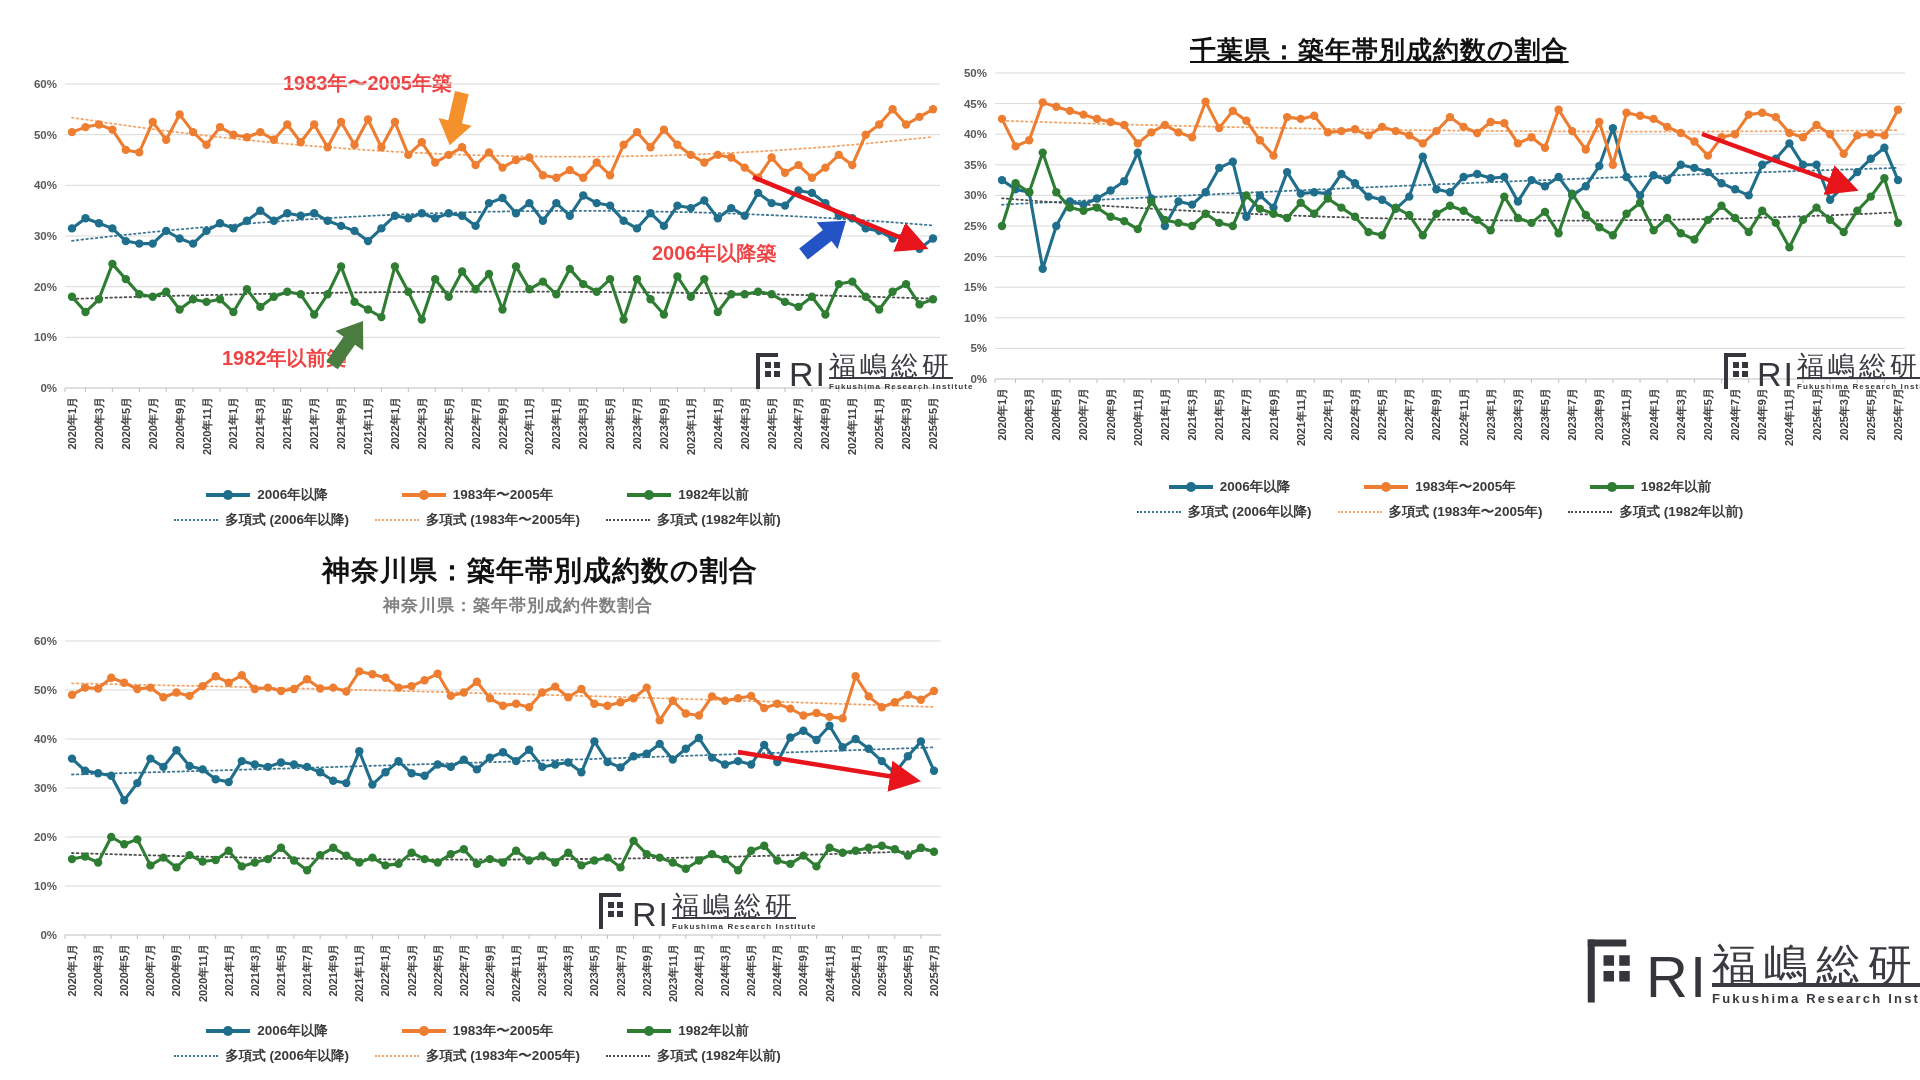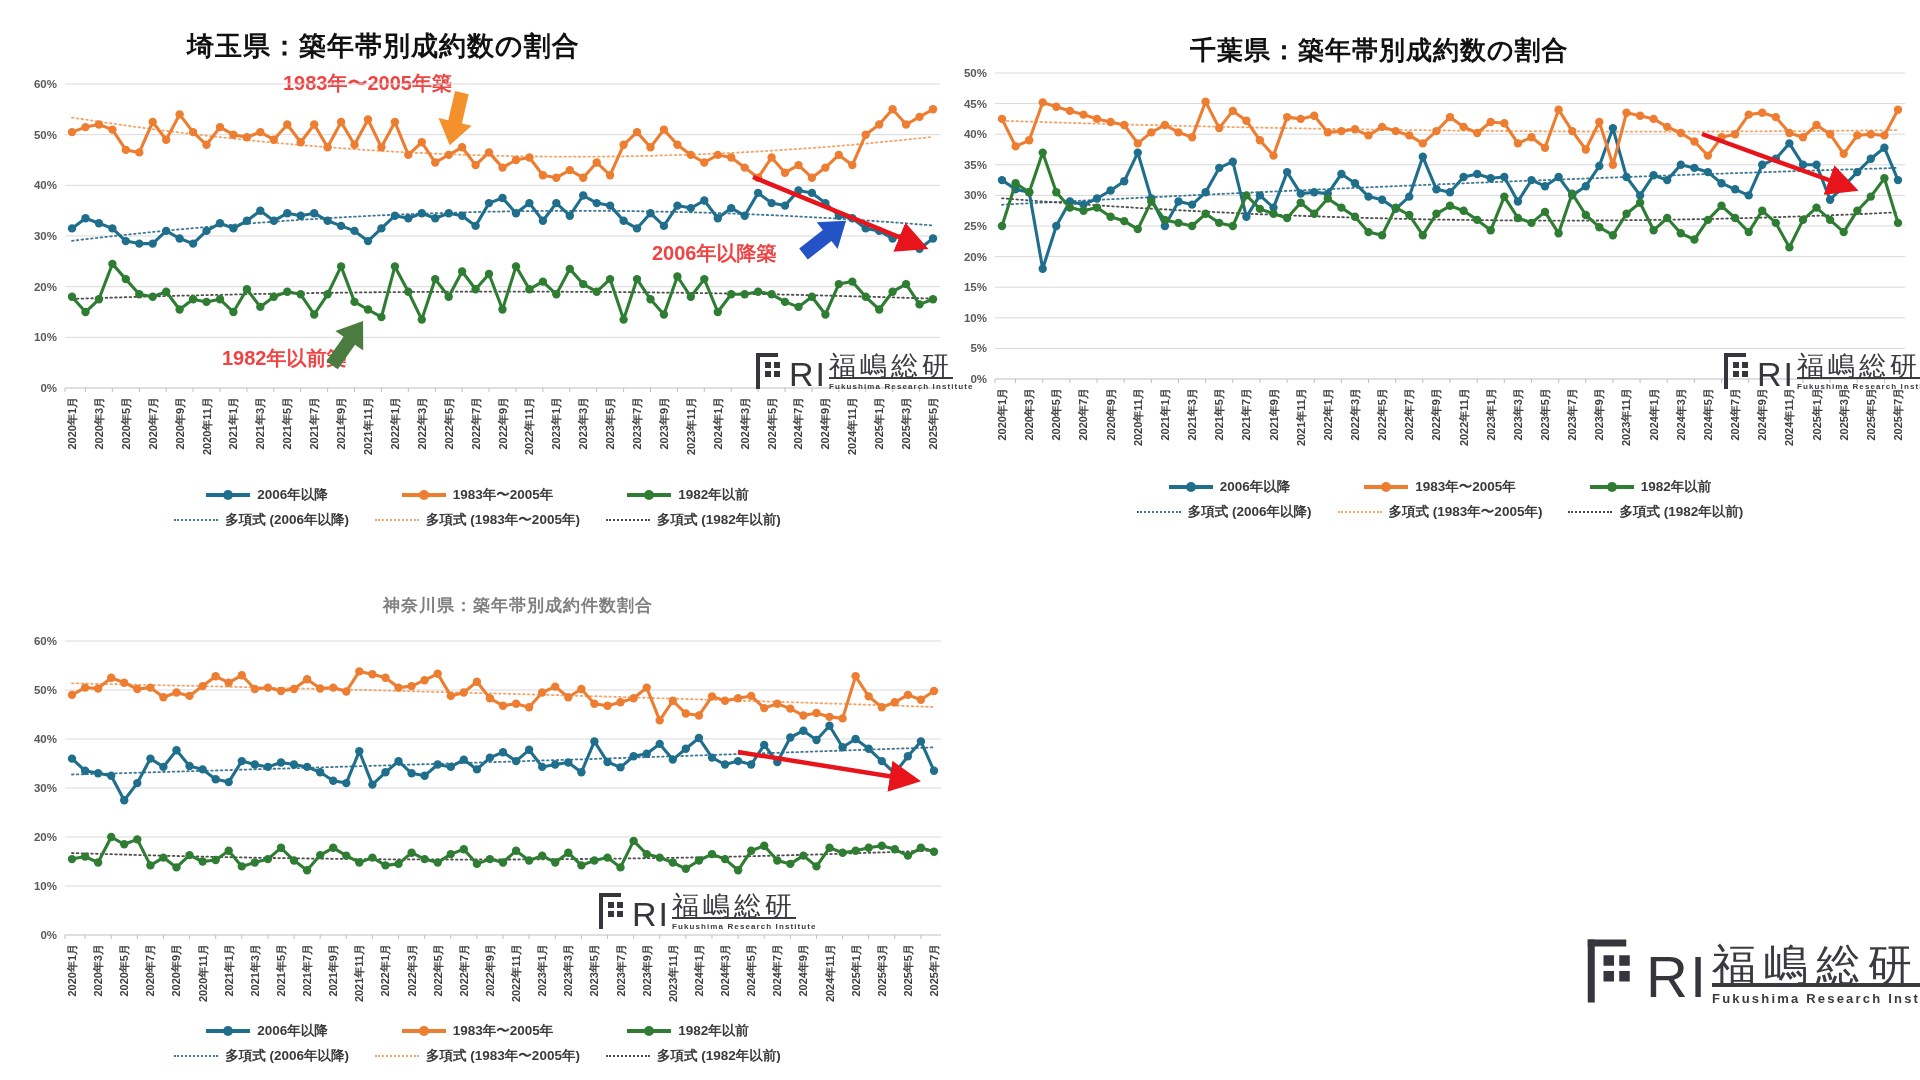--- a/index.html
+++ b/index.html
@@ -36,21 +36,20 @@
   .fri-lg .jp{font-size:44px;letter-spacing:8px;margin-top:5px;}
   .fri-lg .en{font-size:13px;letter-spacing:2.2px;margin-top:4px;}
   .overlay{position:absolute;left:0;top:0;z-index:60;pointer-events:none;}
 </style>
 </head>
 <body>
 
 <div class="canvas">
 
   <div class="grp">
-    <div class="abs chart-title" style="left:187px;top:28px;font-size:27px;">埼玉県：築年帯別成約数の割合</div>
     <div class="abs ann" style="left:283px;top:70px;font-size:20px;">1983年〜2005年築</div>
     <div class="abs ann" style="left:652px;top:240px;font-size:20px;">2006年以降築</div>
     <div class="abs ann" style="left:222px;top:345px;font-size:20px;">1982年以前築</div>
 
     <svg class="plot" style="left:18px;top:66px;" width="930" height="430">
         <g>
           <line x1="47" y1="322" x2="922" y2="322" stroke="#BFBFBF" stroke-width="1"></line>
           <line x1="47" y1="271.3333333333333" x2="922" y2="271.3333333333333" stroke="#D9D9D9" stroke-width="1"></line>
           <line x1="47" y1="220.66666666666669" x2="922" y2="220.66666666666669" stroke="#D9D9D9" stroke-width="1"></line>
           <line x1="47" y1="170" x2="922" y2="170" stroke="#D9D9D9" stroke-width="1"></line>
@@ -388,21 +387,21 @@
       </svg>
       <span class="letters">RI</span>
       <div class="txt">
           <span class="jp">福嶋総研</span>
       <span class="en">Fukushima Research Institute</span>
         </div>
     </div>
   </div>
 
   <div class="grp">
-    <div class="abs chart-title" style="left:1190px;top:33px;font-size:26px;">千葉県：築年帯別成約数の割合</div>
+    <div class="abs chart-title" style="left:1190px;top:33px;font-size:26px;text-decoration:underline;">千葉県：築年帯別成約数の割合</div>
 
     <svg class="plot" style="left:960px;top:56px;" width="955" height="430">
         <g>
           <line x1="35" y1="323" x2="945" y2="323" stroke="#BFBFBF" stroke-width="1"></line>
           <line x1="35" y1="292.4" x2="945" y2="292.4" stroke="#D9D9D9" stroke-width="1"></line>
           <line x1="35" y1="261.8" x2="945" y2="261.8" stroke="#D9D9D9" stroke-width="1"></line>
           <line x1="35" y1="231.2" x2="945" y2="231.2" stroke="#D9D9D9" stroke-width="1"></line>
           <line x1="35" y1="200.6" x2="945" y2="200.6" stroke="#D9D9D9" stroke-width="1"></line>
           <line x1="35" y1="170" x2="945" y2="170" stroke="#D9D9D9" stroke-width="1"></line>
           <line x1="35" y1="139.4" x2="945" y2="139.4" stroke="#D9D9D9" stroke-width="1"></line>
@@ -753,20 +752,21 @@
       </svg>
       <span class="letters">RI</span>
       <div class="txt">
           <span class="jp">福嶋総研</span>
       <span class="en">Fukushima Research Institute</span>
         </div>
     </div>
   </div>
 
   <div class="grp">
+    <div class="abs chart-title" style="left:322px;top:552px;font-size:28px;">神奈川県：築年帯別成約数の割合</div>
     <div class="abs chart-subtitle" style="left:383px;top:594px;font-size:17px;">神奈川県：築年帯別成約件数割合</div>
 
     <svg class="plot" style="left:18px;top:625px;" width="930" height="400">
         <g>
           <line x1="47" y1="310" x2="923" y2="310" stroke="#BFBFBF" stroke-width="1"></line>
           <line x1="47" y1="261" x2="923" y2="261" stroke="#D9D9D9" stroke-width="1"></line>
           <line x1="47" y1="212" x2="923" y2="212" stroke="#D9D9D9" stroke-width="1"></line>
           <line x1="47" y1="163" x2="923" y2="163" stroke="#D9D9D9" stroke-width="1"></line>
           <line x1="47" y1="114" x2="923" y2="114" stroke="#D9D9D9" stroke-width="1"></line>
           <line x1="47" y1="65" x2="923" y2="65" stroke="#D9D9D9" stroke-width="1"></line>

